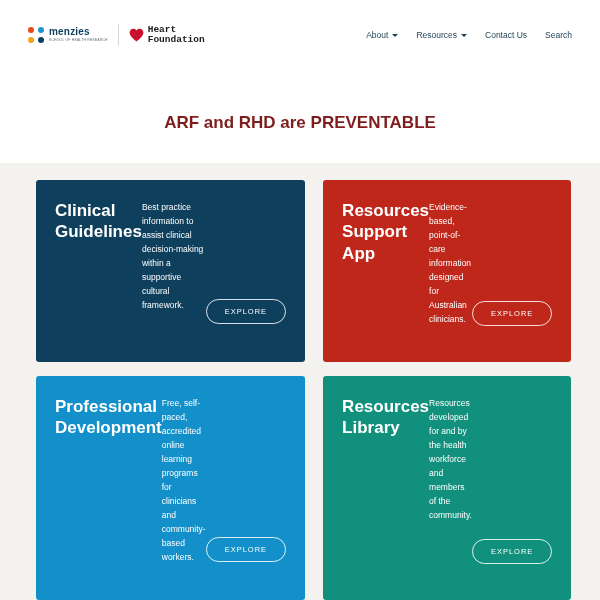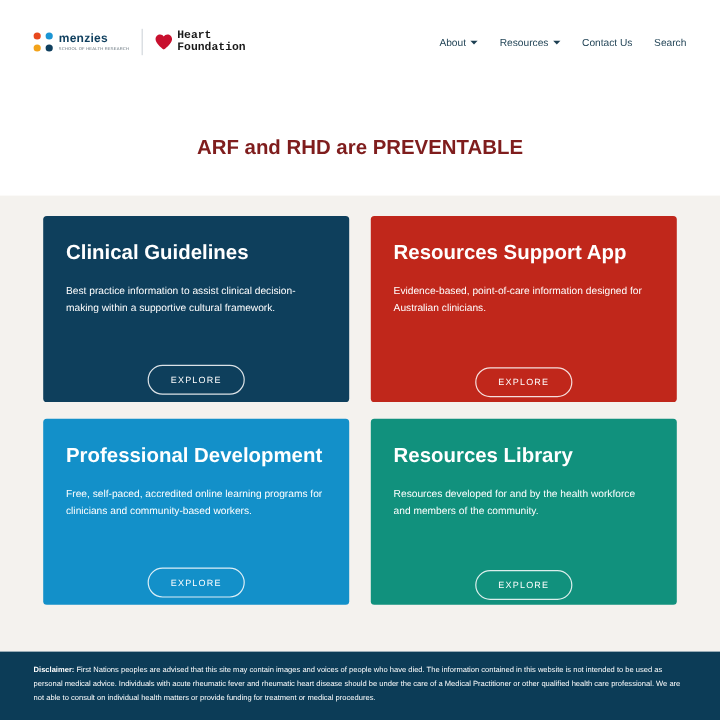--- a/index.html
+++ b/index.html
@@ -14,21 +14,21 @@
   
   .header {
     height: 70px;
     background: #ffffff;
     display: flex;
     align-items: center;
     padding: 0 28px;
     flex: 0 0 auto;
   }
   .logos { display: flex; align-items: center; gap: 10px; }
-  .menzies-logo { display: flex; align-items: flex-end; gap: 5px; }
+  .menzies-logo { display: flex; align-items: center; gap: 5px; }
   .menzies-mark { width: 16px; height: 16px; position: relative; }
   .menzies-mark span {
     position: absolute; width: 6px; height: 6px; border-radius: 50%;
   }
   .menzies-mark span:nth-child(1) { left: 0; top: 0; background: #e8491d; }
   .menzies-mark span:nth-child(2) { right: 0; top: 0; background: #1b95d4; }
   .menzies-mark span:nth-child(3) { left: 0; bottom: 0; background: #f3a31a; }
   .menzies-mark span:nth-child(4) { right: 0; bottom: 0; background: #0f3f5e; }
   .menzies-text { line-height: 1; }
   .menzies-name { font-size: 10px; font-weight: bold; color: #0f3f5e; letter-spacing: .2px; }
@@ -72,25 +72,25 @@
     flex: 1 1 auto;
     padding: 17px 36px 0;
   }
   .cards {
     display: grid;
     grid-template-columns: 1fr 1fr;
     gap: 14px 18px;
   }
   .card {
     border-radius: 3px;
-    padding: 20px 19px 4px;
+    padding: 20px 19px 36px;
     min-height: 155px;
     position: relative;
     display: flex;
-    flex-direction: column;
+    flex-direction: row;
   }
   .card h3 {
     color: #ffffff;
     font-size: 17px;
     font-weight: bold;
     line-height: 1.25;
     margin-bottom: 14px;
   }
   .card p {
     color: #ffffff;

